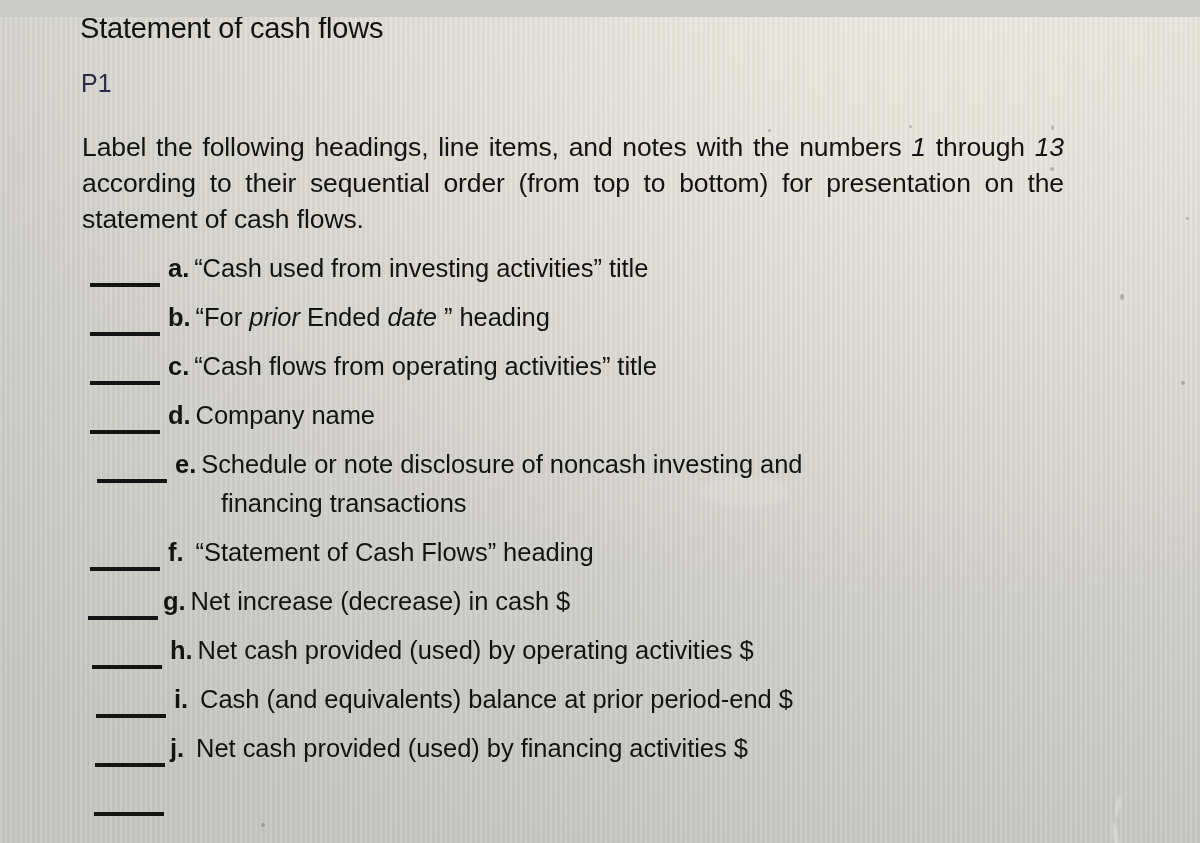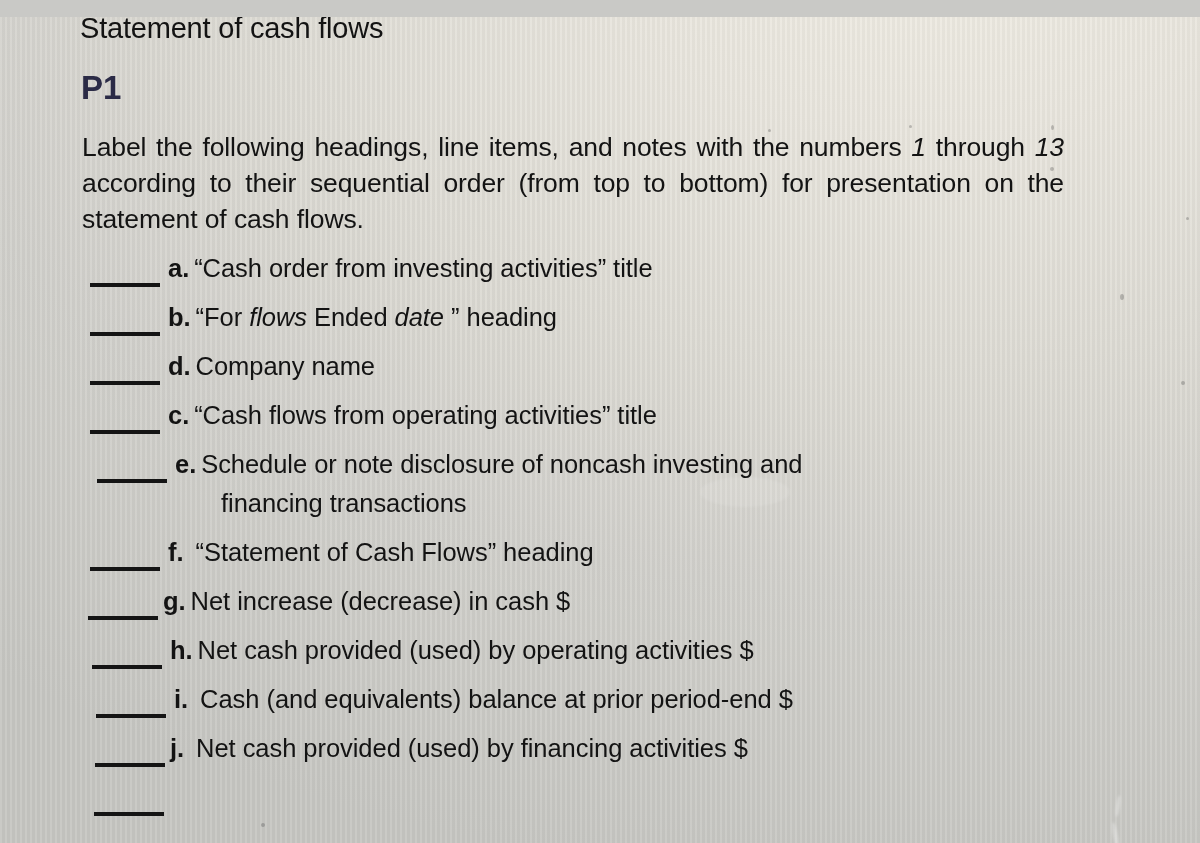--- a/index.html
+++ b/index.html
@@ -65,22 +65,22 @@
     font-weight: 400;
     letter-spacing: -0.2px;
     color: #131313;
     white-space: nowrap;
   }
 
   .prob-code {
     position: absolute;
     left: 81px;
     top: 52px;
-    font-size: 33px;
-    font-weight: 700;
+    font-size: 25px;
+    font-weight: 400;
     letter-spacing: 0px;
     color: #2b2b46;
     white-space: nowrap;
   }
 
   .instructions {
     position: absolute;
     left: 82px;
     top: 112px;
     width: 982px;
@@ -172,42 +172,42 @@
       <span>Label the following headings, line items, and notes with the numbers </span><em>1</em>
       <span>through </span><em>13</em><span> according to their sequential order (from top to bottom) for</span>
       <span class="last-line">presentation on the statement of cash flows.</span>
     </div>
 
     <div class="items">
 
       <div class="item">
         <span class="blank" style="left:90px; top:34px; width:70px;"></span>
         <span class="item-body" style="left:168px; top:0px;">
-          <span class="item-letter">a.</span><span class="gap-sm"></span><span>“Cash order from investing activities” title</span>
-        </span>
-      </div>
-
-      <div class="item">
-        <span class="blank" style="left:90px; top:34px; width:70px;"></span>
-        <span class="item-body" style="left:168px; top:0px;">
-          <span class="item-letter">b.</span><span class="gap-sm"></span><span>“For </span><em>flows</em><span> Ended </span><em>date</em><span> ” heading</span>
+          <span class="item-letter">a.</span><span class="gap-sm"></span><span>“Cash used from investing activities” title</span>
+        </span>
+      </div>
+
+      <div class="item">
+        <span class="blank" style="left:90px; top:34px; width:70px;"></span>
+        <span class="item-body" style="left:168px; top:0px;">
+          <span class="item-letter">b.</span><span class="gap-sm"></span><span>“For </span><em>prior</em><span> Ended </span><em>date</em><span> ” heading</span>
+        </span>
+      </div>
+
+      <div class="item">
+        <span class="blank" style="left:90px; top:34px; width:70px;"></span>
+        <span class="item-body" style="left:168px; top:0px;">
+          <span class="item-letter">c.</span><span class="gap-sm"></span><span>“Cash flows from operating activities” title</span>
         </span>
       </div>
 
       <div class="item">
         <span class="blank" style="left:90px; top:34px; width:70px;"></span>
         <span class="item-body" style="left:168px; top:0px;">
           <span class="item-letter">d.</span><span class="gap-sm"></span><span>Company name</span>
-        </span>
-      </div>
-
-      <div class="item">
-        <span class="blank" style="left:90px; top:34px; width:70px;"></span>
-        <span class="item-body" style="left:168px; top:0px;">
-          <span class="item-letter">c.</span><span class="gap-sm"></span><span>“Cash flows from operating activities” title</span>
         </span>
       </div>
 
       <div class="item tall">
         <span class="blank" style="left:97px; top:34px; width:70px;"></span>
         <span class="item-body wrap" style="left:175px; top:0px; width:878px; white-space:normal;">
           <span class="item-letter">e.</span><span class="gap-sm"></span><span>Schedule or note disclosure of noncash investing and</span>
           <span class="wrap-line2">financing transactions</span>
         </span>
       </div>

